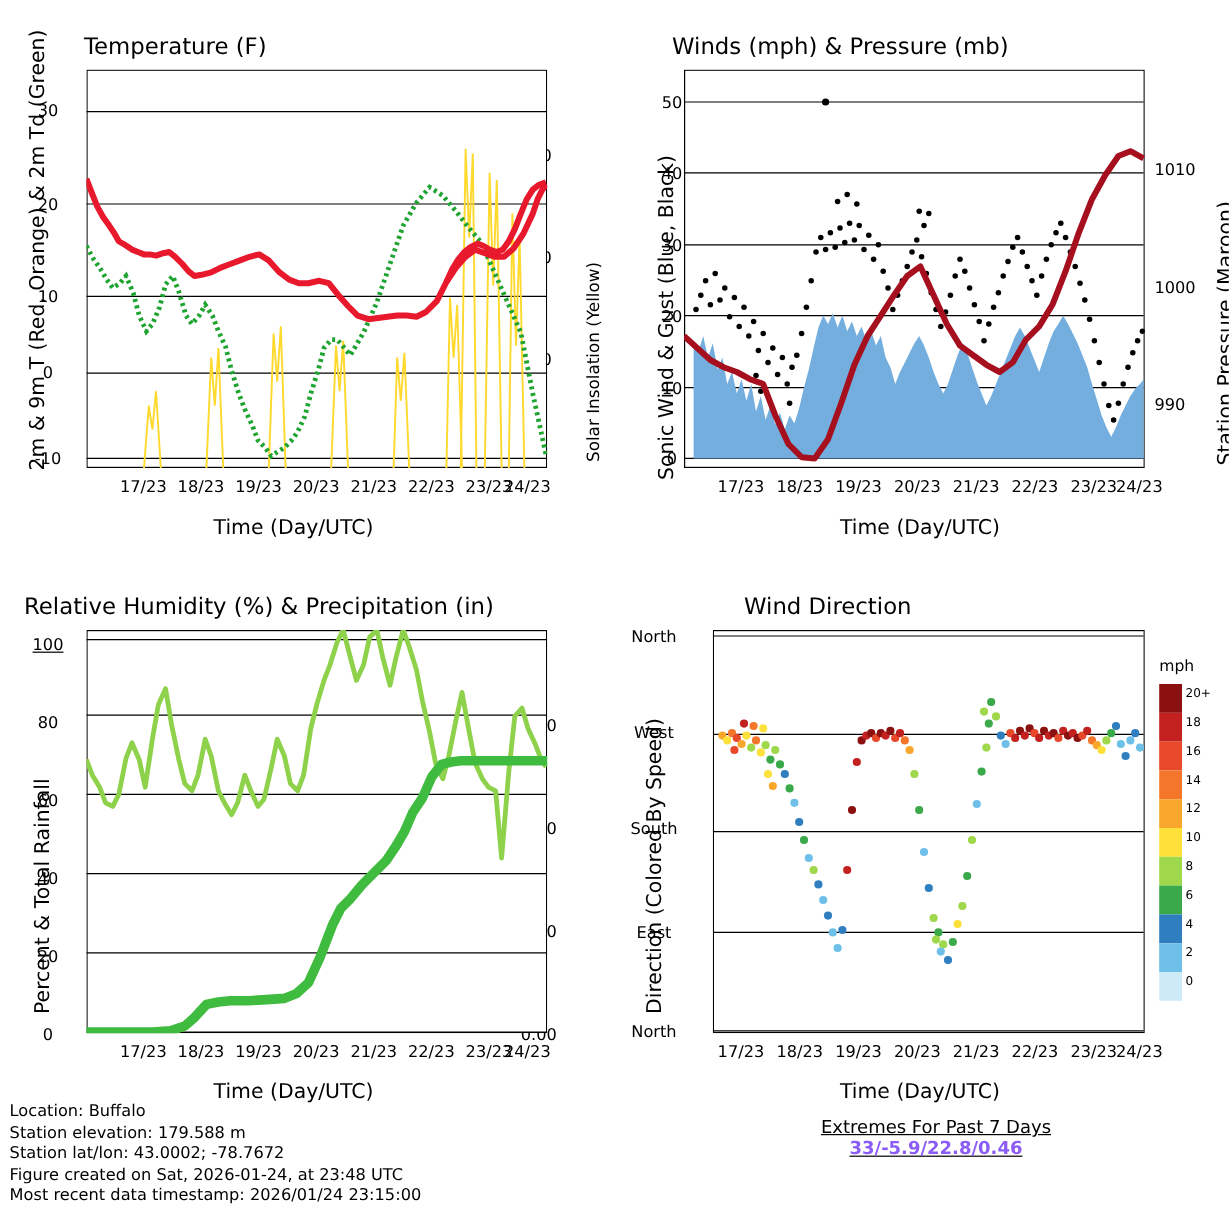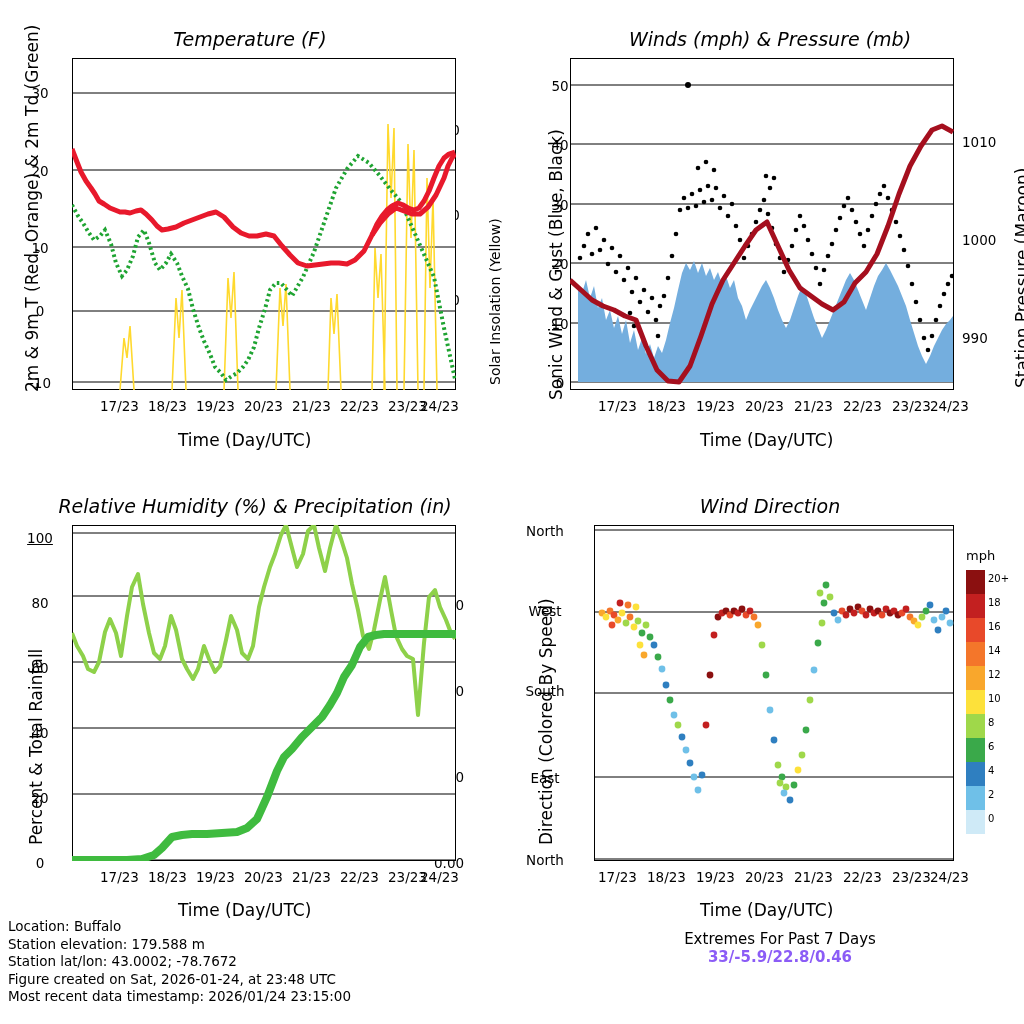--- a/index.html
+++ b/index.html
@@ -4,29 +4,29 @@
 <style>
   html,body{margin:0;padding:0;}
   body{
     width:1024px;height:1024px;background:#ffffff;
     font-family:"DejaVu Sans","Liberation Sans",sans-serif;
     color:#000;overflow:hidden;
   }
   .page{position:relative;width:1024px;height:1024px;}
   .panel{position:absolute;}
   .title{
-    position:absolute;text-align:center;font-size:19px;white-space:nowrap;font-style:italic;
+    position:absolute;font-size:19px;white-space:nowrap;
   }
   .axlabel{position:absolute;font-size:17px;white-space:nowrap;}
   .rot{transform-origin:0 0;transform:rotate(-90deg);}
   .tick{position:absolute;font-size:13.5px;white-space:nowrap;}
   .ticky{text-align:center;}
   svg{display:block;}
   .footer{position:absolute;font-size:13.5px;line-height:17.5px;white-space:nowrap;}
-  .extremes{position:absolute;font-size:15px;text-align:center;white-space:nowrap;}
+  .extremes{position:absolute;font-size:15px;text-align:center;white-space:nowrap;text-decoration:underline;}
   .extval{color:#8b5cf6;font-weight:bold;font-size:15px;}
   .legbox{position:absolute;}
   .legswatch{position:absolute;width:19px;}
   .leglabel{position:absolute;font-size:10px;}
 </style>
 </head>
 <body>
 
 <div class="page">
 

